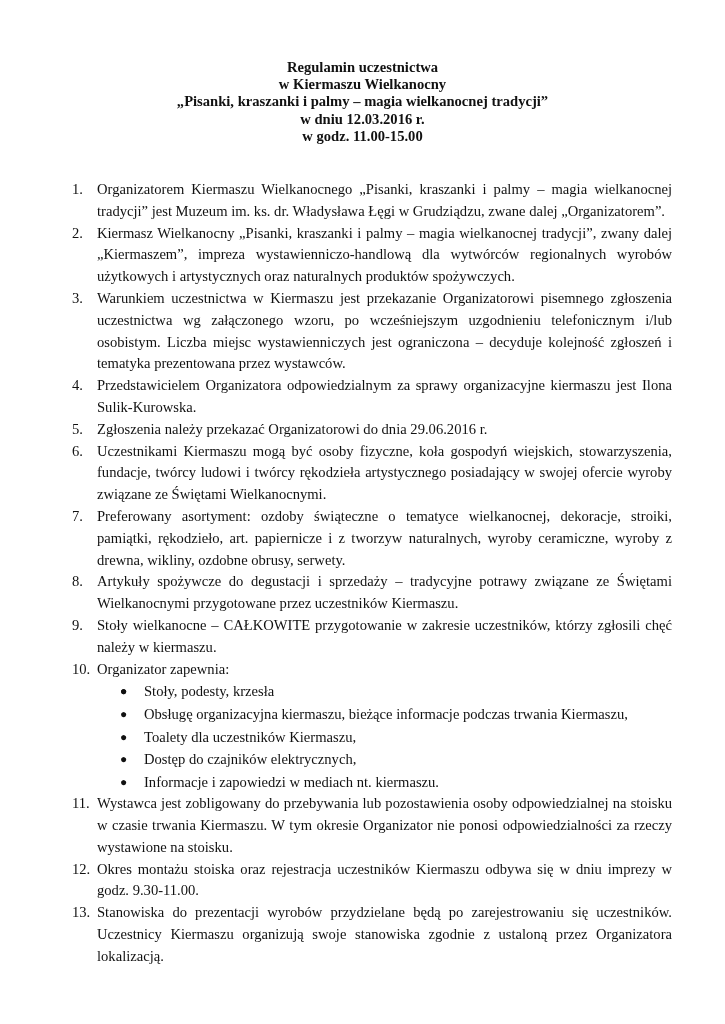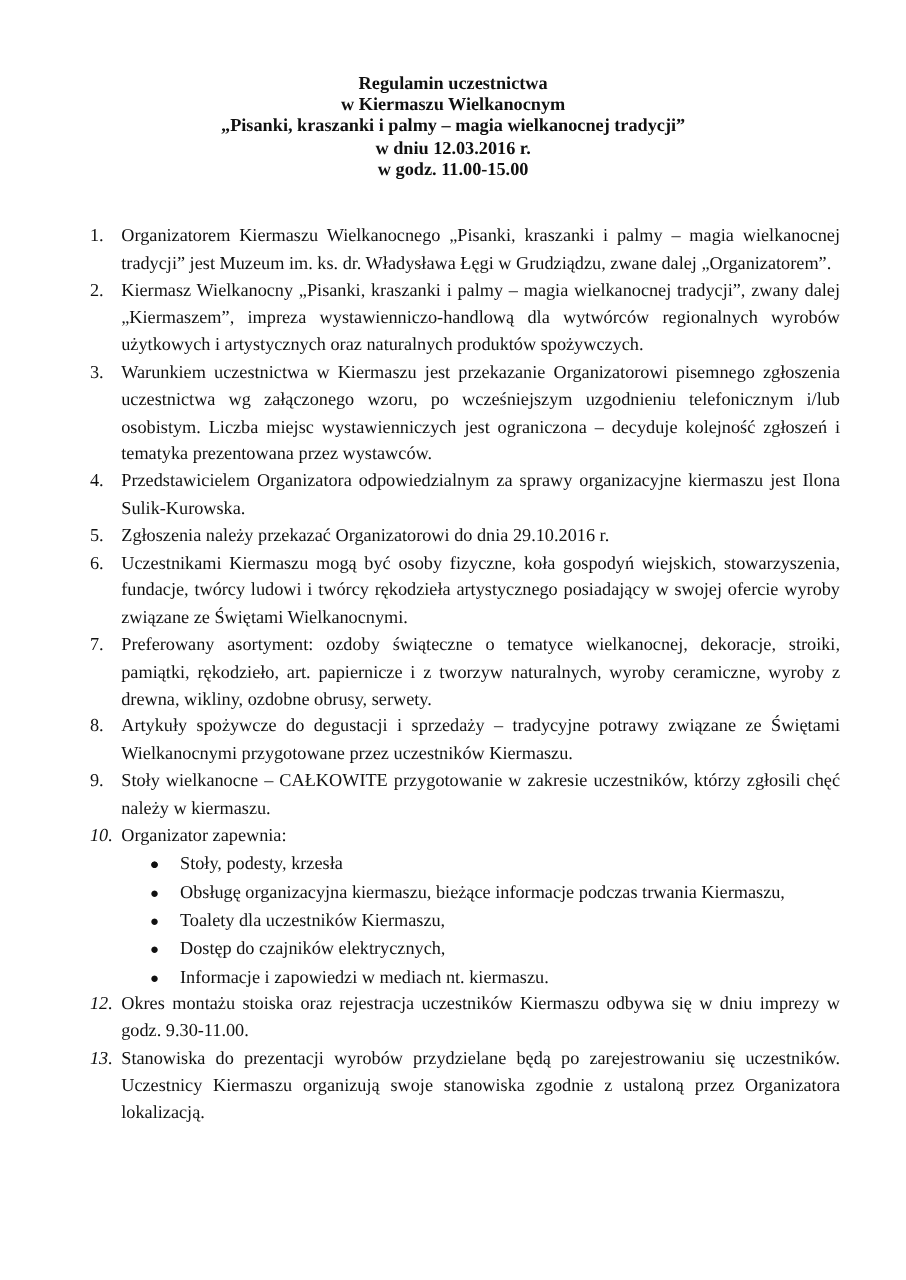--- a/index.html
+++ b/index.html
@@ -50,21 +50,21 @@
     padding-left: 25px;
     text-align: justify;
   }
   .rule-num {
     position: absolute;
     left: 0;
     top: 0;
     width: 24px;
     text-align: left;
   }
-  .rule-num.wide { left: 0; font-style: italic; }
+  .rule-num.wide { left: 0; }
   .bullets {
     list-style: none;
     margin: 0;
     padding: 0;
   }
   .bullet-item {
     position: relative;
     padding-left: 47px;
     text-align: left;
     line-height: 22.6px;
@@ -76,21 +76,21 @@
     font-size: 12px;
   }
 </style>
 </head>
 <body>
 
 <div class="page">
 
   <div class="header">
     <div>Regulamin uczestnictwa</div>
-    <div>w Kiermaszu Wielkanocnym</div>
+    <div>w Kiermaszu Wielkanocny</div>
     <div>„Pisanki, kraszanki i palmy – magia wielkanocnej tradycji”</div>
     <div>w dniu 12.03.2016 r.</div>
     <div>w godz. 11.00-15.00</div>
   </div>
 
   <ol class="rules">
     <li class="rule">
       <span class="rule-num">1.</span>
       <span>Organizatorem Kiermaszu Wielkanocnego „Pisanki, kraszanki i palmy – magia wielkanocnej tradycji” jest Muzeum im. ks. dr. Władysława Łęgi w Grudziądzu, zwane dalej „Organizatorem”.</span>
     </li>
@@ -101,21 +101,21 @@
     <li class="rule">
       <span class="rule-num">3.</span>
       <span>Warunkiem uczestnictwa w Kiermaszu jest przekazanie Organizatorowi pisemnego zgłoszenia uczestnictwa wg załączonego wzoru, po wcześniejszym uzgodnieniu telefonicznym i/lub osobistym. Liczba miejsc wystawienniczych jest ograniczona – decyduje kolejność zgłoszeń i tematyka prezentowana przez wystawców.</span>
     </li>
     <li class="rule">
       <span class="rule-num">4.</span>
       <span>Przedstawicielem Organizatora odpowiedzialnym za sprawy organizacyjne kiermaszu jest Ilona Sulik-Kurowska.</span>
     </li>
     <li class="rule">
       <span class="rule-num">5.</span>
-      <span>Zgłoszenia należy przekazać Organizatorowi do dnia 29.10.2016 r.</span>
+      <span>Zgłoszenia należy przekazać Organizatorowi do dnia 29.06.2016 r.</span>
     </li>
     <li class="rule">
       <span class="rule-num">6.</span>
       <span>Uczestnikami Kiermaszu mogą być osoby fizyczne, koła gospodyń wiejskich, stowarzyszenia, fundacje, twórcy ludowi i twórcy rękodzieła artystycznego posiadający w swojej ofercie wyroby związane ze Świętami Wielkanocnymi.</span>
     </li>
     <li class="rule">
       <span class="rule-num">7.</span>
       <span>Preferowany asortyment: ozdoby świąteczne o tematyce wielkanocnej, dekoracje, stroiki, pamiątki, rękodzieło, art. papiernicze i z tworzyw naturalnych, wyroby ceramiczne, wyroby z drewna, wikliny, ozdobne obrusy, serwety.</span>
     </li>
     <li class="rule">
@@ -149,20 +149,24 @@
           <span class="bullet-dot">●</span>
           <span>Dostęp do czajników elektrycznych,</span>
         </li>
         <li class="bullet-item">
           <span class="bullet-dot">●</span>
           <span>Informacje i zapowiedzi w mediach nt. kiermaszu.</span>
         </li>
       </ul>
     </li>
     <li class="rule">
+      <span class="rule-num wide">11.</span>
+      <span>Wystawca jest zobligowany do przebywania lub pozostawienia osoby odpowiedzialnej na stoisku w czasie trwania Kiermaszu. W tym okresie Organizator nie ponosi odpowiedzialności za rzeczy wystawione na stoisku.</span>
+    </li>
+    <li class="rule">
       <span class="rule-num wide">12.</span>
       <span>Okres montażu stoiska oraz rejestracja uczestników Kiermaszu odbywa się w dniu imprezy w godz. 9.30-11.00.</span>
     </li>
     <li class="rule">
       <span class="rule-num wide">13.</span>
       <span>Stanowiska do prezentacji wyrobów przydzielane będą po zarejestrowaniu się uczestników. Uczestnicy Kiermaszu organizują swoje stanowiska zgodnie z ustaloną przez Organizatora lokalizacją.</span>
     </li>
   </ol>
 
 </div>

